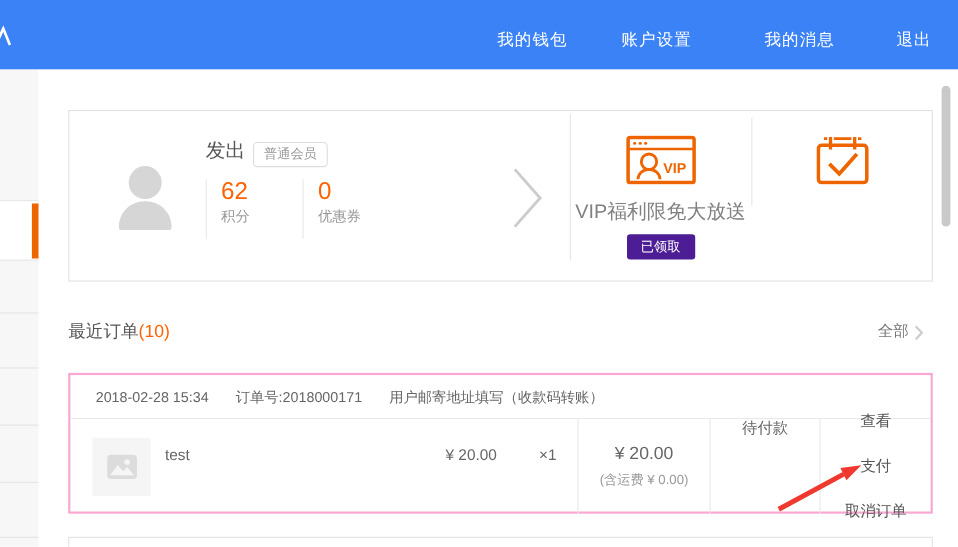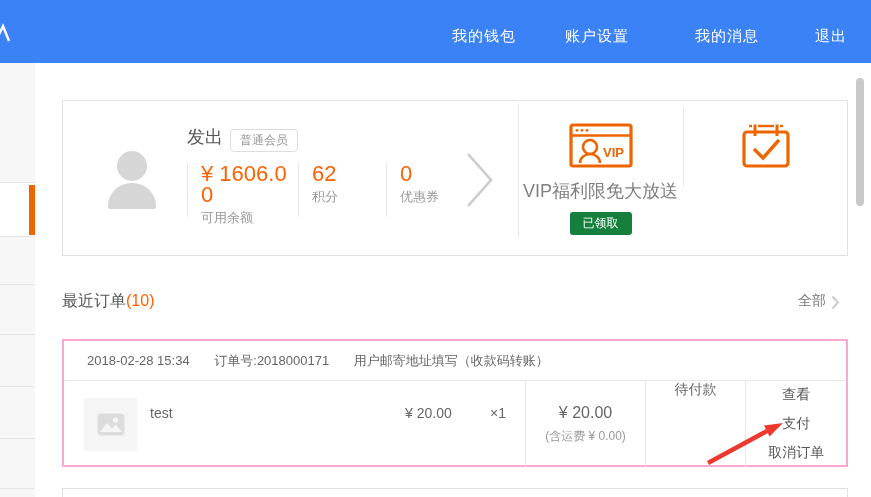--- a/index.html
+++ b/index.html
@@ -43,21 +43,21 @@
   .stat-val { font-size:22px; line-height:21px; color:#ff6200; word-break:break-all; }
   .stat-col.c1 .stat-val { width:90px; }
   .stat-lbl { font-size:13px; color:#999; margin-top:4px; }
   .chev-right { position:absolute; left:402px; top:50px; cursor:pointer; }
   .vdiv { position:absolute; width:1px; background:#e6e6e6; }
   .vdiv.d1 { left:455px; top:2px; height:134px; }
   .vdiv.d2 { left:620px; top:6px; height:80px; }
   .vip-block { position:absolute; left:455px; top:0; width:165px; height:138px; text-align:center; cursor:pointer; }
   .vip-block svg { margin-top:22px; }
   .vip-title { font-size:18px; color:#808080; margin-top:7px; }
-  .vip-badge { display:inline-block; margin-top:9px; font-size:12px; color:#fff; background:#15803d; border-radius:3px; padding:3px 13px; }
+  .vip-badge { display:inline-block; margin-top:9px; font-size:12px; color:#fff; background:#4c1d95; border-radius:3px; padding:3px 13px; }
   .cal-block { position:absolute; left:620px; top:0; width:166px; height:138px; text-align:center; cursor:pointer; }
   .cal-block svg { margin-top:22px; }
 
   
   .orders-title { position:absolute; left:62px; top:291px; font-size:16px; color:#555; }
   .orders-count { color:#ff6200; }
   .view-all { position:absolute; left:798px; top:292px; font-size:14px; color:#777; cursor:pointer; display:flex; align-items:flex-end; gap:5px; }
 
   .order-card { position:absolute; left:62px; top:339px; width:786px; height:128px; border:2px solid #f9a8d4; background:#fff; }
   .order-head { height:40px; line-height:40px; border-bottom:1px solid #e8e8e8; padding-left:23px; font-size:13px; color:#666; white-space:nowrap; }
@@ -65,21 +65,21 @@
   .order-row { display:flex; height:86px; }
   .col-product { position:relative; width:463px; }
   .thumb { position:absolute; left:20px; top:17px; width:53px; height:53px; background:#f5f5f5; display:flex; align-items:center; justify-content:center; cursor:pointer; }
   .p-name { position:absolute; left:86px; top:24px; font-size:14px; color:#666; cursor:pointer; }
   .p-price { position:absolute; left:341px; top:24px; font-size:14px; color:#666; }
   .p-qty { position:absolute; left:426px; top:24px; font-size:14px; color:#666; }
   .col-total { width:120px; border-left:1px solid #e8e8e8; display:flex; flex-direction:column; align-items:center; justify-content:center; gap:6px; }
   .t-amount { font-size:16px; color:#666; }
   .t-ship { font-size:12px; color:#999; }
   .col-status { width:101px; border-left:1px solid #e8e8e8; display:flex; align-items:flex-start; justify-content:center; font-size:14px; color:#666; }
-  .col-actions { width:101px; border-left:1px solid #e8e8e8; display:flex; flex-direction:column; align-items:center; justify-content:center; gap:11px; }
+  .col-actions { width:101px; border-left:1px solid #e8e8e8; display:flex; flex-direction:column; align-items:center; justify-content:center; gap:23px; }
   .act-link { font-size:14px; color:#555; cursor:pointer; }
 
   .next-card { position:absolute; left:62px; top:488px; width:786px; height:30px; border:1px solid #e2e2e2; background:#fff; }
 
   .arrow-note { position:absolute; left:700px; top:415px; pointer-events:none; }
 
   .scroll-thumb { position:absolute; left:856px; top:78px; width:8px; height:128px; background:#c9c9c9; border-radius:4px; }
 </style>
 </head>
 <body>
@@ -109,24 +109,20 @@
 
 <div class="profile-card">
   <div class="avatar">
     <div class="head"></div>
     <div class="body"></div>
   </div>
   <div class="username">发出</div>
   <div class="member-badge">普通会员</div>
 
   <div class="stats">
-    <div class="stat-col c1">
-      <div class="stat-val">¥ 1606.00</div>
-      <div class="stat-lbl">可用余额</div>
-    </div>
     <div class="stat-col c2">
       <div class="stat-val">62</div>
       <div class="stat-lbl">积分</div>
     </div>
     <div class="stat-col c3">
       <div class="stat-val">0</div>
       <div class="stat-lbl">优惠券</div>
     </div>
   </div>
 

